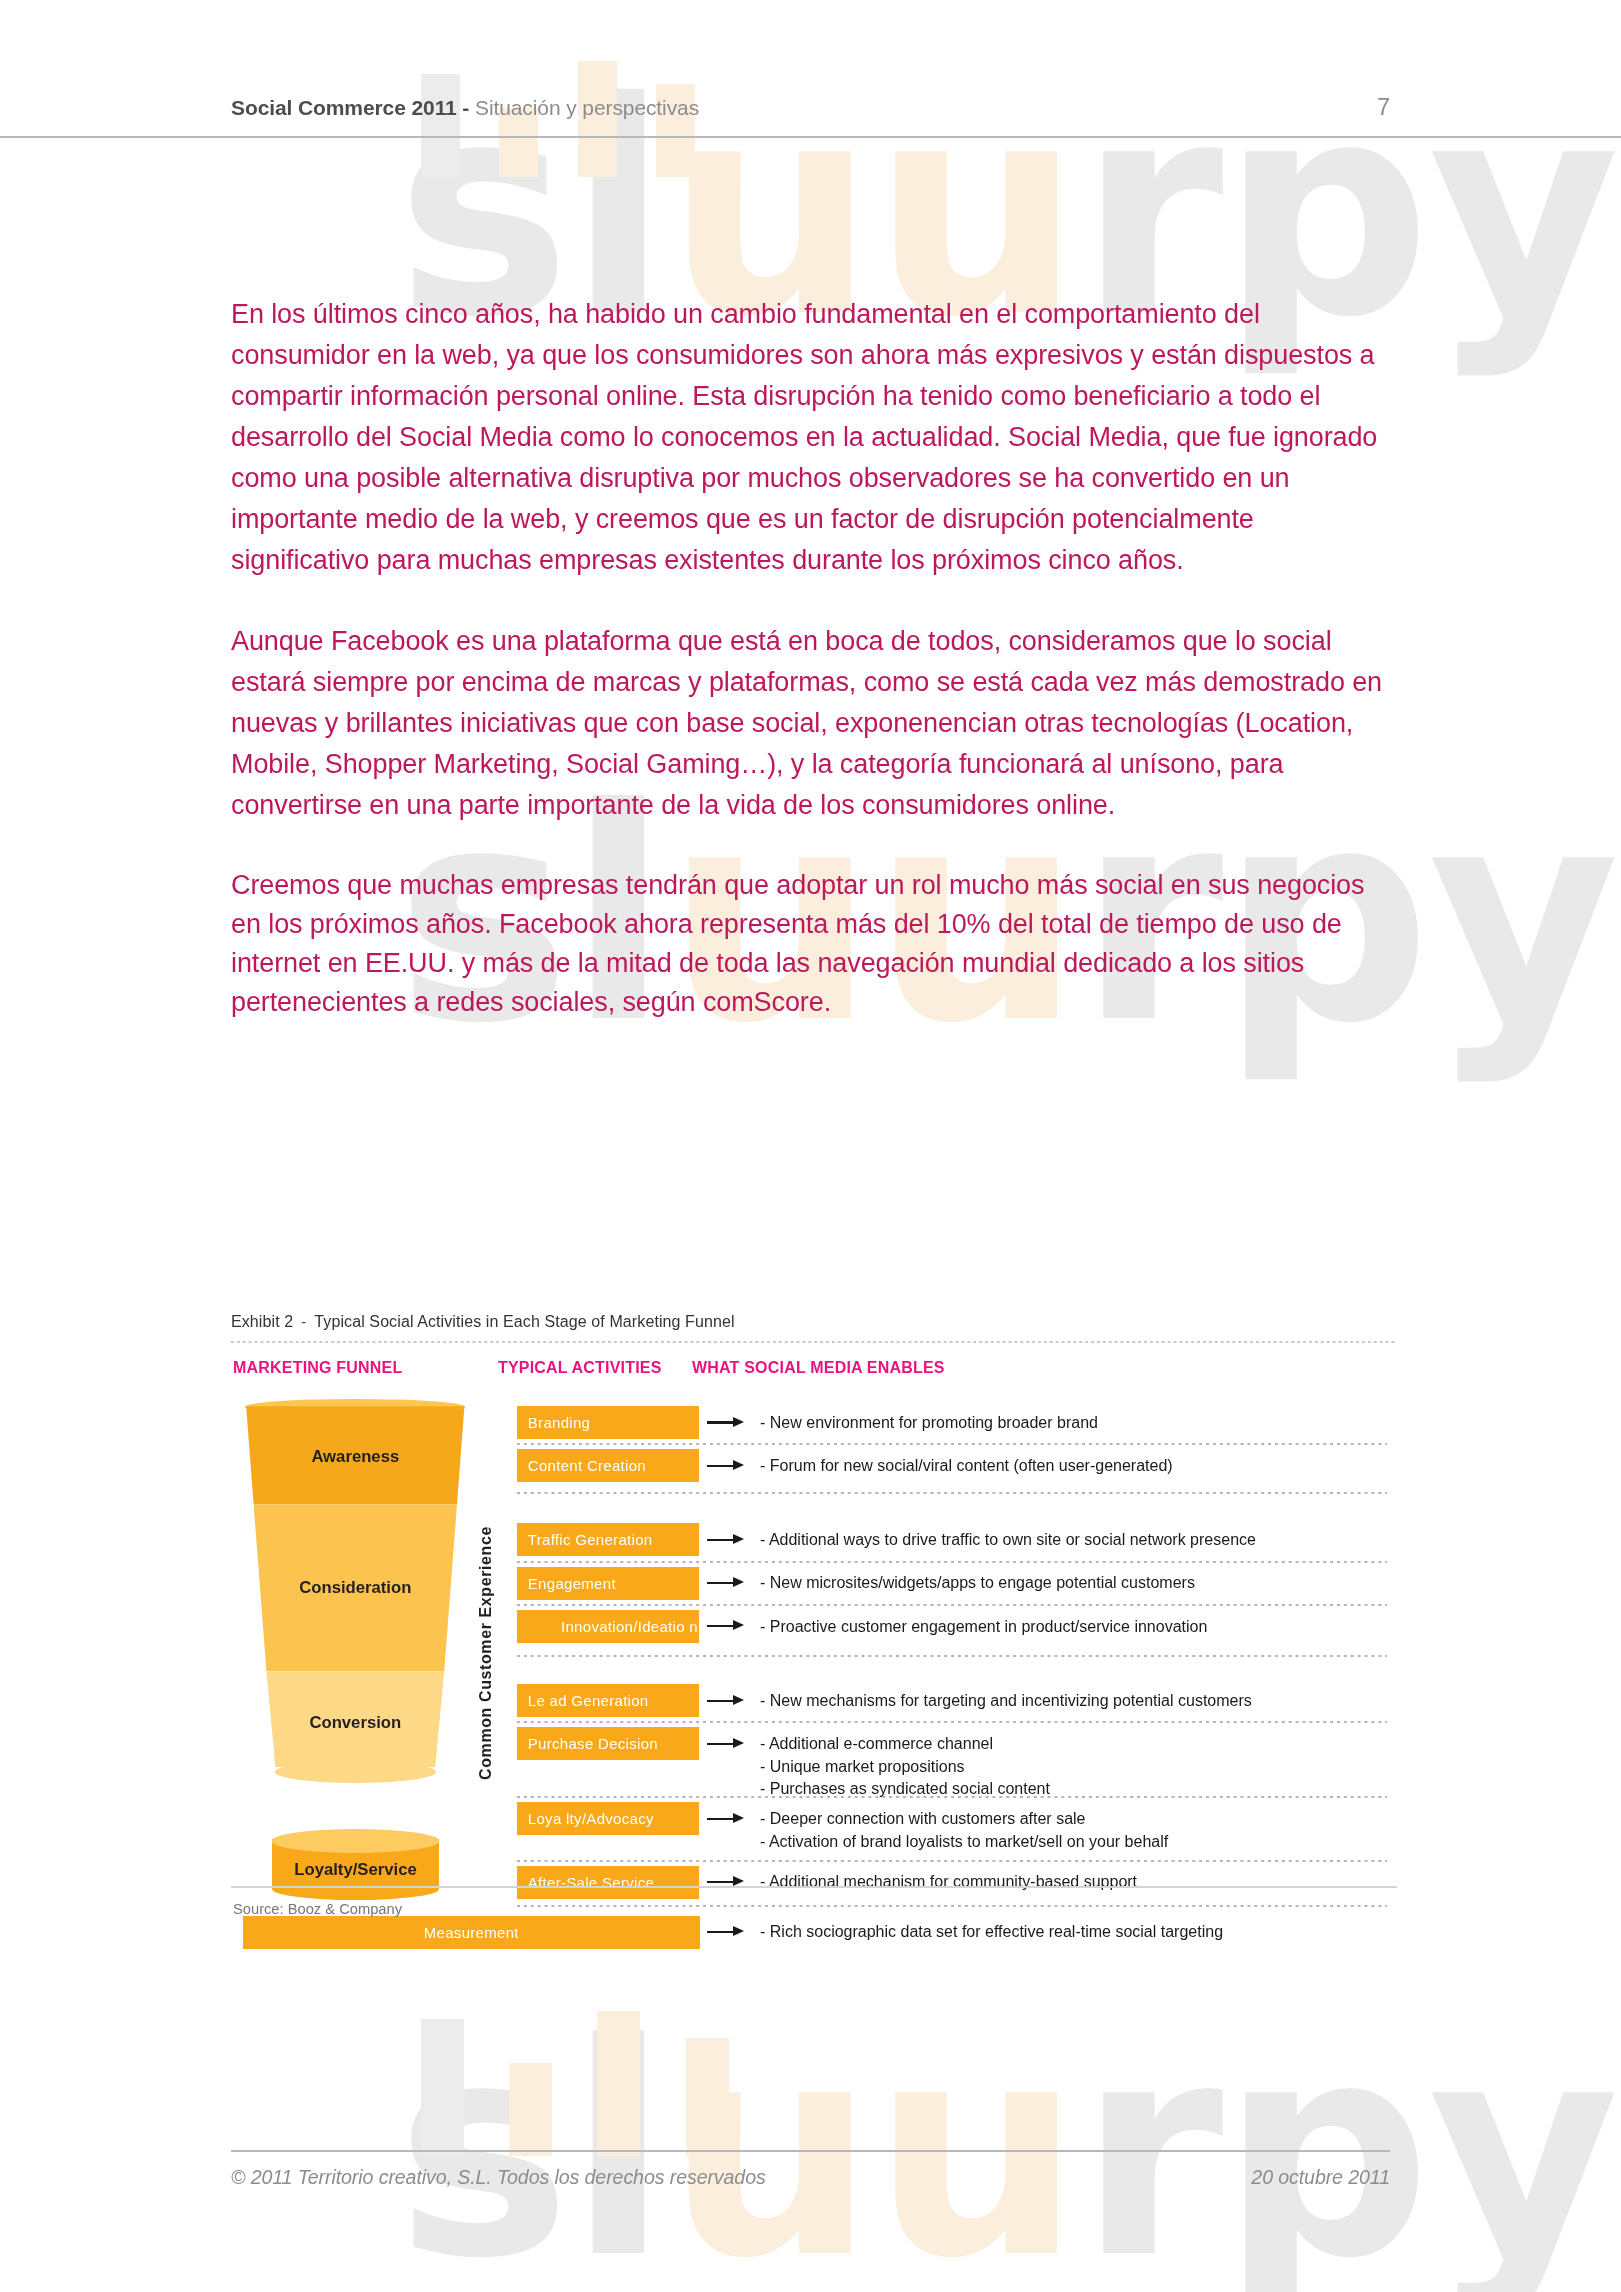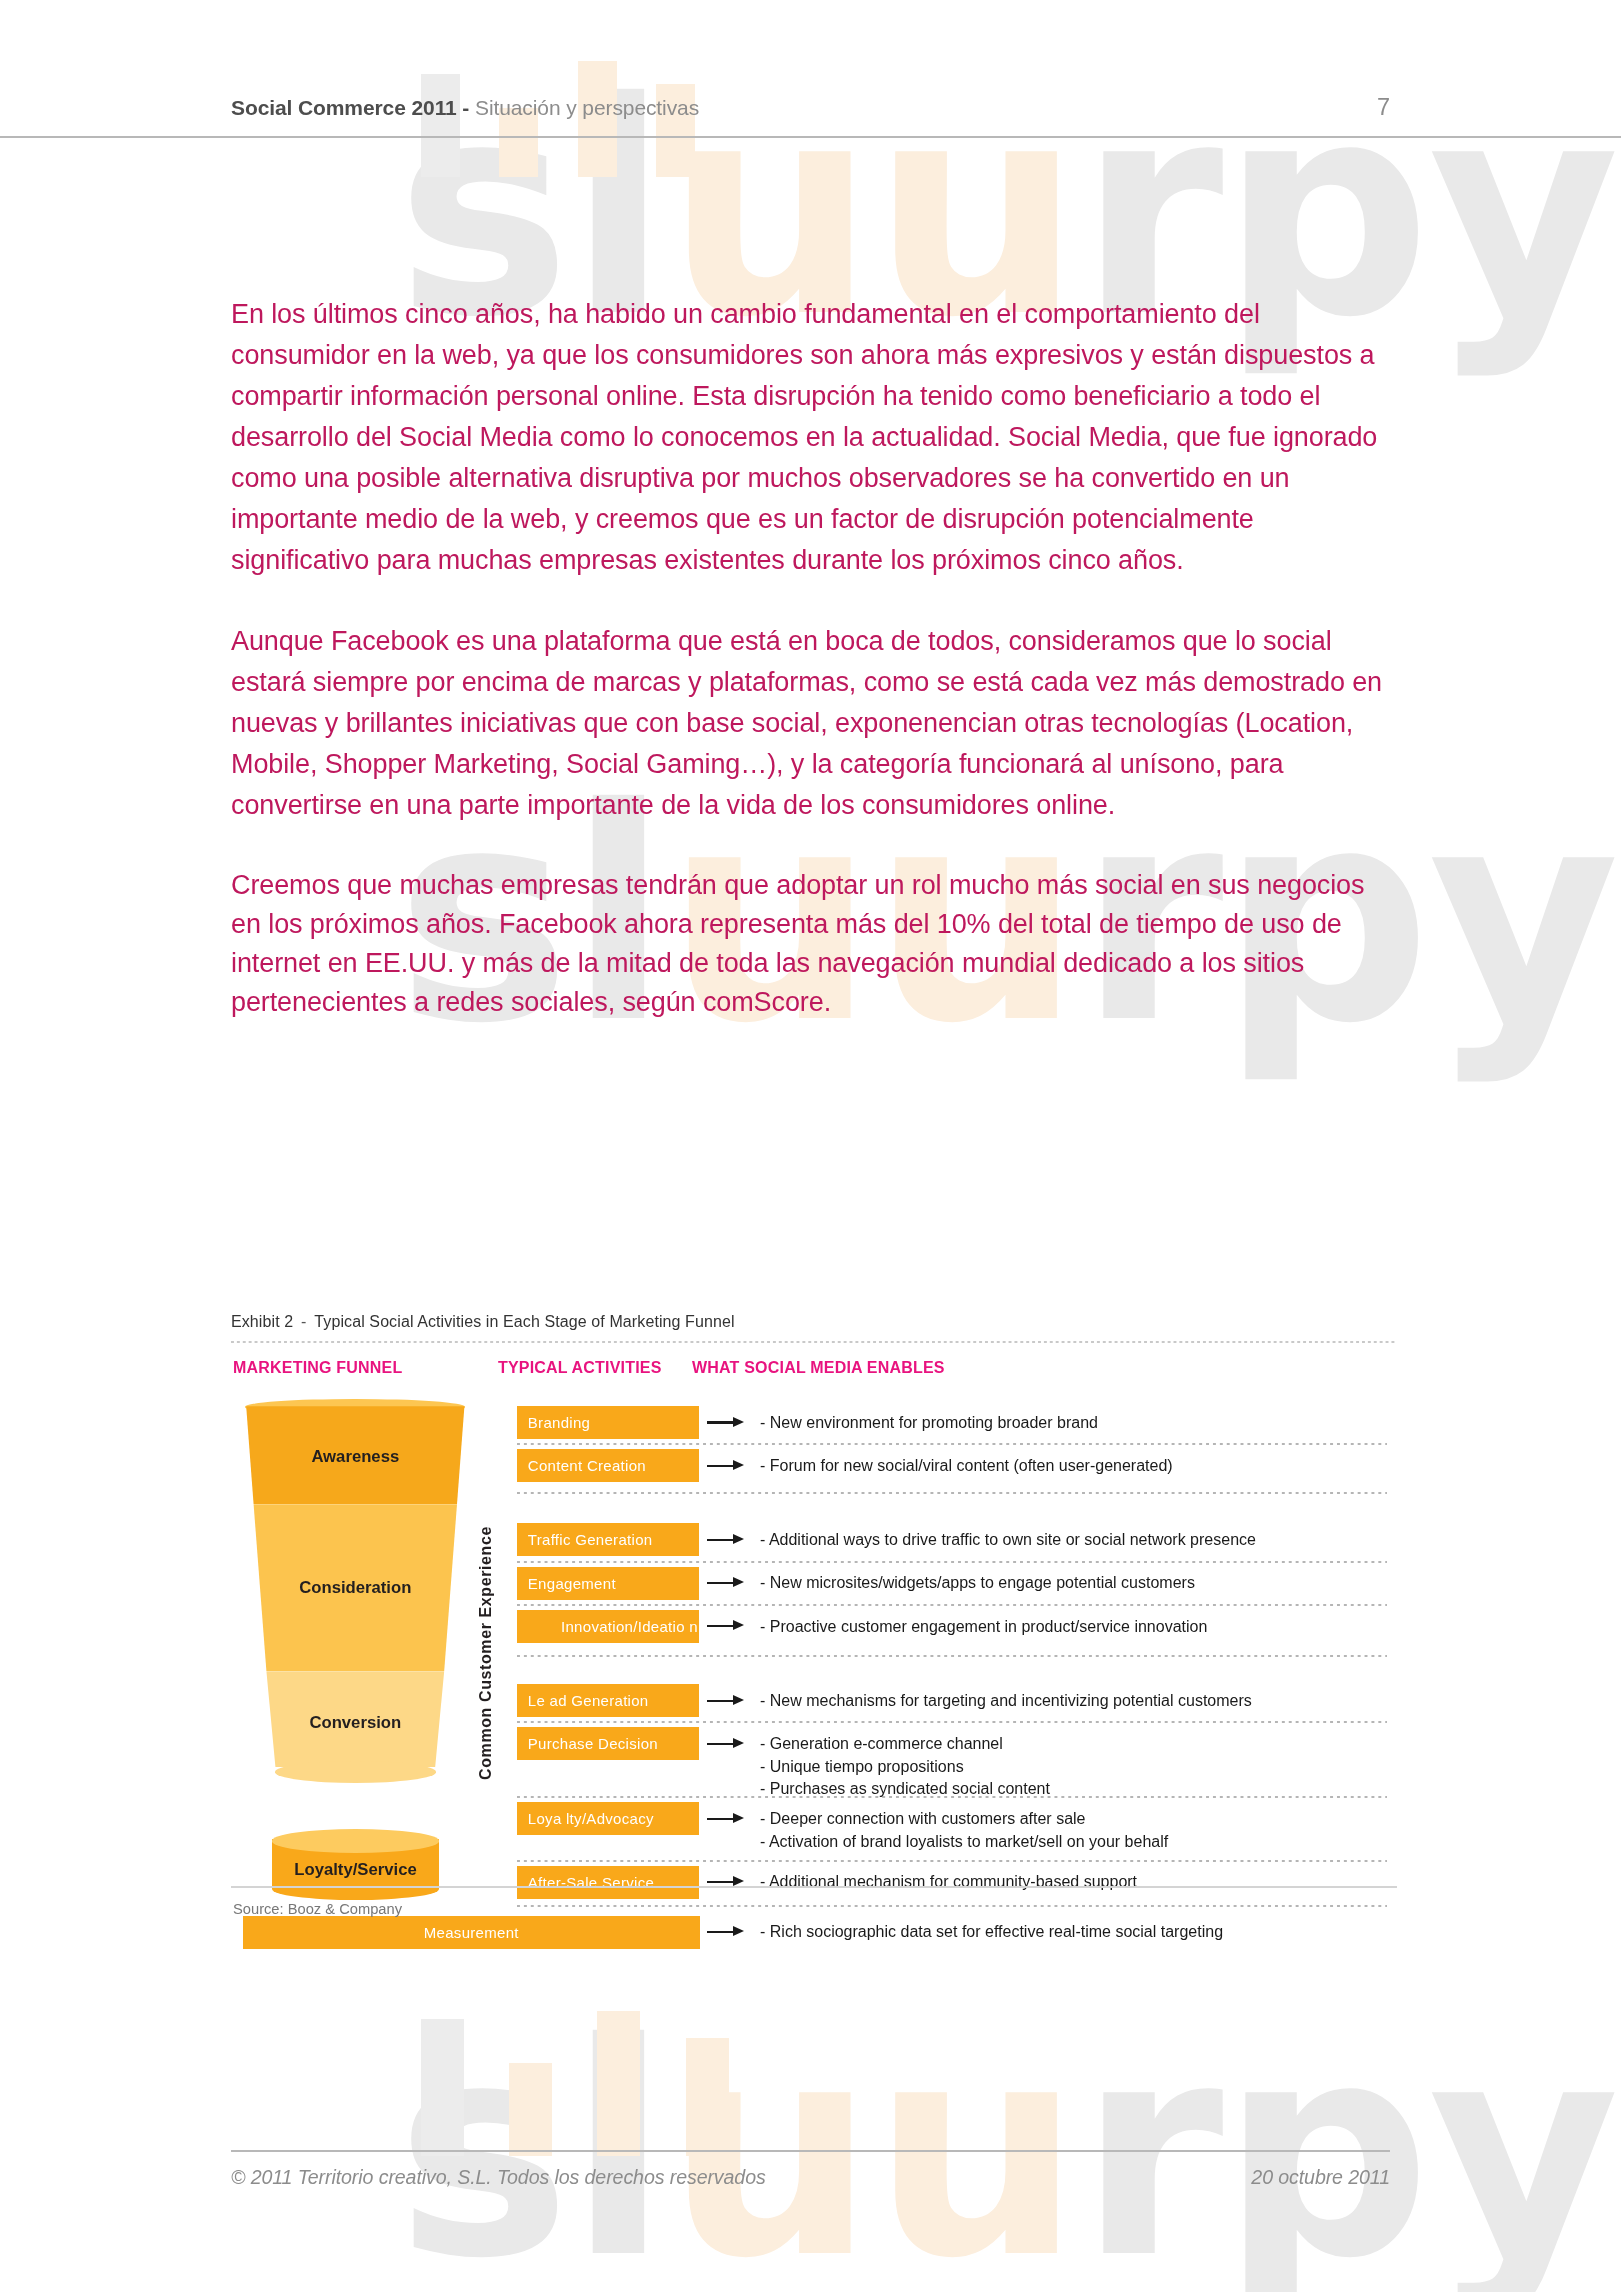--- a/index.html
+++ b/index.html
@@ -476,22 +476,22 @@
       <div class="enable" style="top:174px;">
         <div>- New microsites/widgets/apps to engage potential customers</div>
       </div>
       <div class="enable" style="top:218px;">
         <div>- Proactive customer engagement in product/service innovation</div>
       </div>
       <div class="enable" style="top:292px;">
         <div>- New mechanisms for targeting and incentivizing potential customers</div>
       </div>
       <div class="enable" style="top:335px;">
-        <div>- Generation e-commerce channel</div>
-        <div>- Unique tiempo propositions</div>
+        <div>- Additional e-commerce channel</div>
+        <div>- Unique market propositions</div>
         <div>- Purchases as syndicated social content</div>
       </div>
       <div class="enable" style="top:410px;">
         <div>- Deeper connection with customers after sale</div>
         <div>- Activation of brand loyalists to market/sell on your behalf</div>
       </div>
       <div class="enable" style="top:473px;">
         <div>- Additional mechanism for community-based support</div>
       </div>
       <div class="enable" style="top:523px;">

